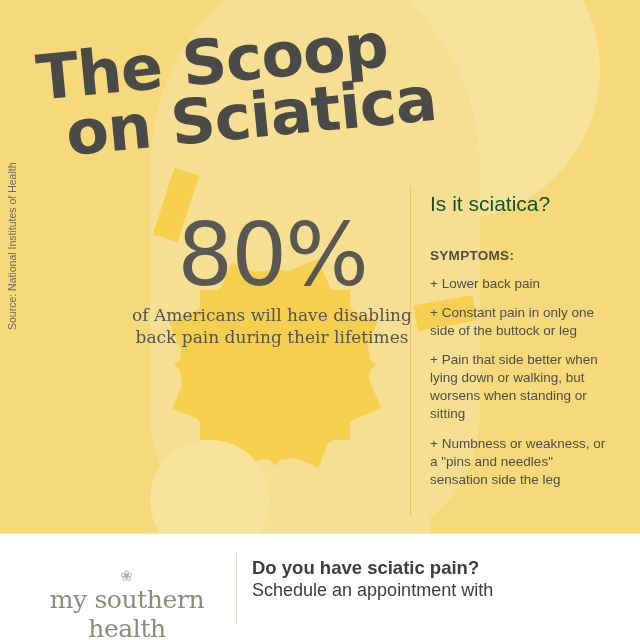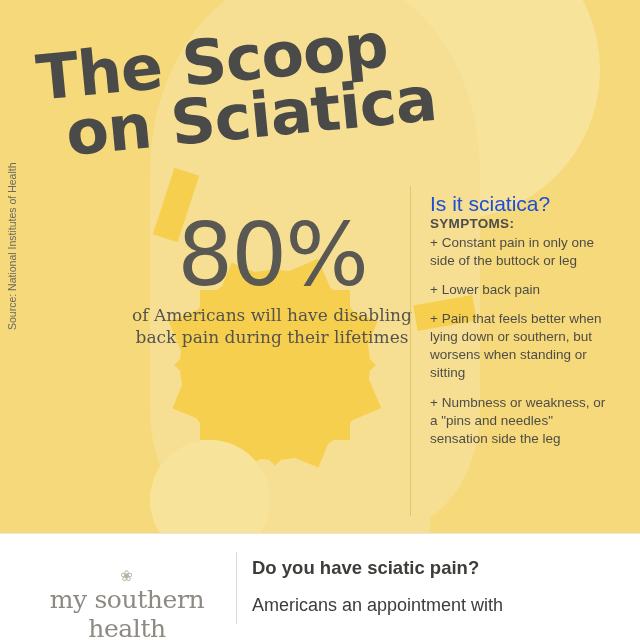--- a/index.html
+++ b/index.html
@@ -162,29 +162,29 @@
   }
   .right-col {
     position: absolute;
     left: 430px;
     top: 192px;
     width: 182px;
     color: #55534d;
   }
   .right-title {
     font-size: 21px;
-    color: #1d4ed8;
-    margin-bottom: 0;
+    color: #14532d;
+    margin-bottom: 32px;
     font-family: "Liberation Sans", sans-serif;
   }
   .symptoms-label {
     font-size: 13.5px;
     font-weight: bold;
     letter-spacing: 0.3px;
-    margin-bottom: 3px;
+    margin-bottom: 12px;
     color: #4f4d47;
   }
   .symptom {
     font-size: 13.5px;
     line-height: 1.34;
     margin-bottom: 11px;
     color: #4f4d47;
   }
   .symptom:first-of-type { margin-bottom: 11px; }
 
@@ -230,21 +230,21 @@
     position: absolute;
     left: 252px;
     top: 22px;
     width: 370px;
     color: #3e3d3a;
   }
   .footer-head {
     font-size: 18.5px;
     font-weight: bold;
     line-height: 1.25;
-    margin-bottom: 15px;
+    margin-bottom: 0;
   }
   .footer-line {
     font-size: 18px;
     line-height: 1.28;
     color: #3e3d3a;
   }
 </style>
 </head>
 <body>
 
@@ -276,31 +276,31 @@
     <div class="stat-caption">of Americans will have disabling back pain during their lifetimes</div>
   </div>
 
   <div class="source">Source: National Institutes of Health</div>
 
   <div class="divider"></div>
 
   <div class="right-col">
     <div class="right-title">Is it sciatica?</div>
     <div class="symptoms-label">SYMPTOMS:</div>
+    <div class="symptom">+ Lower back pain</div>
     <div class="symptom">+ Constant pain in only one side of the buttock or leg</div>
-    <div class="symptom">+ Lower back pain</div>
-    <div class="symptom">+ Pain that feels better when lying down or southern, but worsens when standing or sitting</div>
+    <div class="symptom">+ Pain that side better when lying down or walking, but worsens when standing or sitting</div>
     <div class="symptom">+ Numbness or weakness, or a "pins and needles" sensation side the leg</div>
   </div>
 
   <div class="footer">
     <div class="logo-area">
       <div class="logo-flourish">❀</div>
       <div class="logo-text">my southern health</div>
     </div>
     <div class="footer-rule"></div>
     <div class="footer-text">
       <div class="footer-head">Do you have sciatic pain?</div>
-      <div class="footer-line">Americans an appointment with</div>
+      <div class="footer-line">Schedule an appointment with</div>
     </div>
   </div>
 
 </div>
 
 </body></html>

